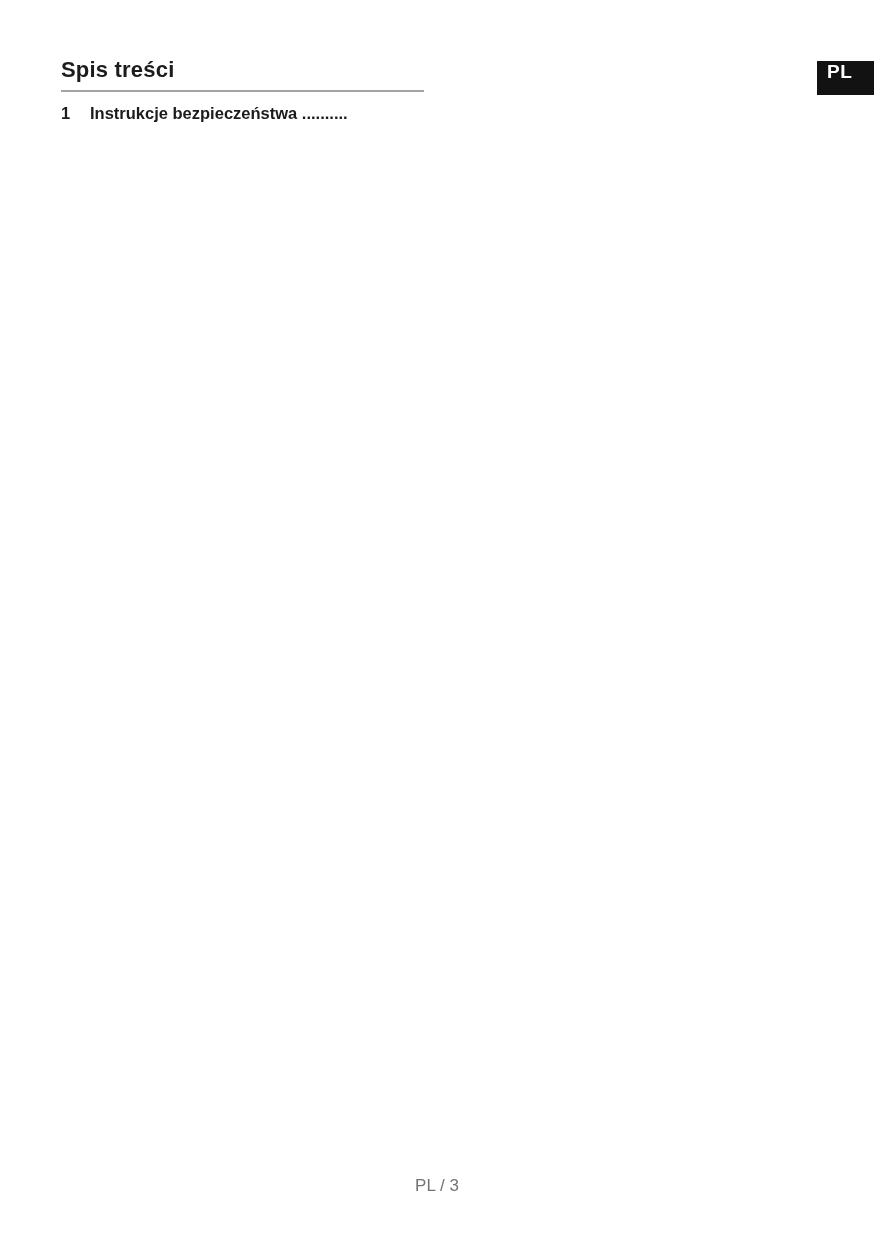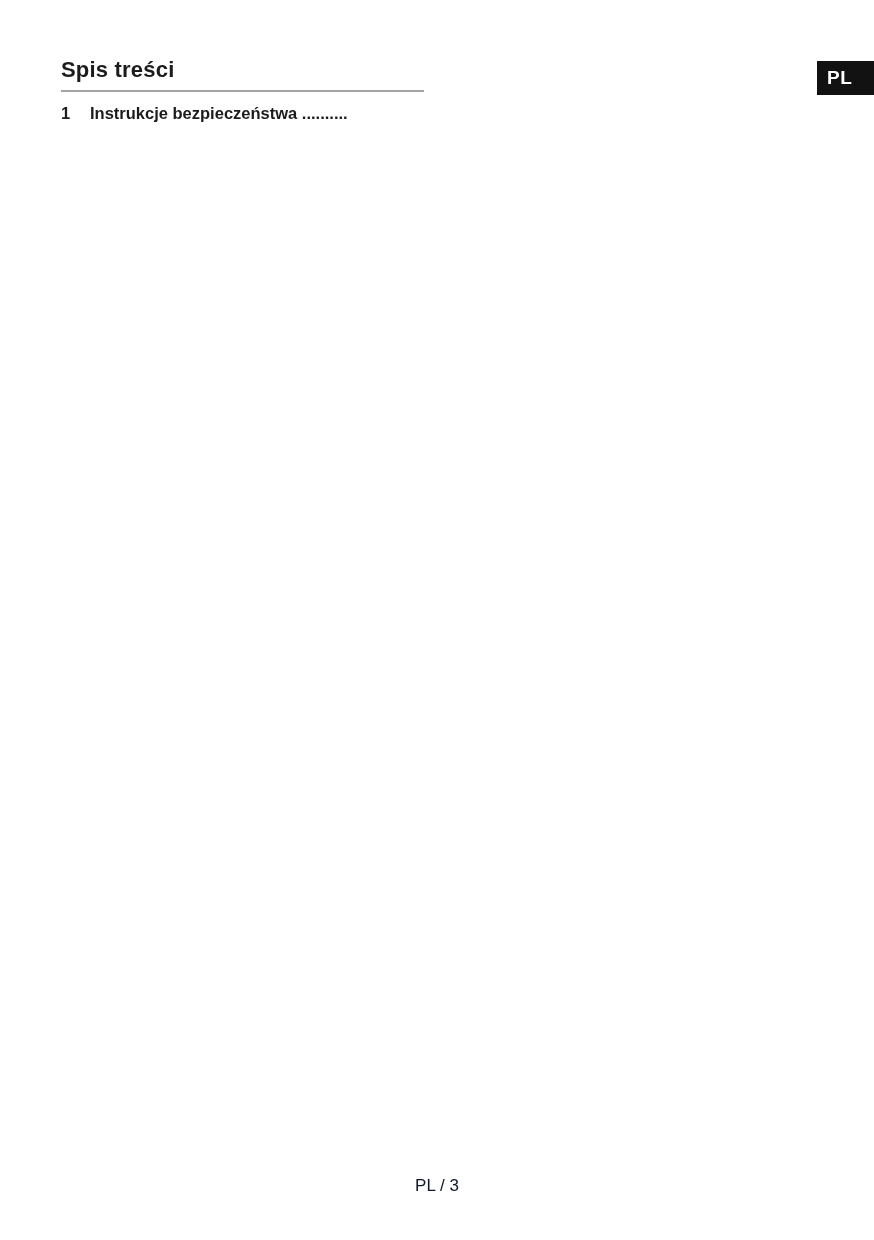--- a/index.html
+++ b/index.html
@@ -17,21 +17,21 @@
     position: absolute;
     top: 61px;
     right: 0;
     width: 57px;
     height: 34px;
     background: #121212;
     color: #ffffff;
     font-weight: bold;
     font-size: 19px;
     display: flex;
-    align-items: center;
+    align-items: flex-start;
     padding-left: 10px;
     letter-spacing: 0.5px;
   }
   .toc {
     position: absolute;
     left: 61px;
     top: 57px;
     width: 363px;
   }
   .toc-title {
@@ -59,21 +59,21 @@
     margin-top: 10px;
     margin-bottom: 6px;
   }
   .footer {
     position: absolute;
     top: 1176px;
     left: 0;
     width: 100%;
     text-align: center;
     font-size: 17px;
-    color: #0f172a;
+    color: #737373;
   }
 </style>
 </head>
 <body>
 
 <div class="page">
 
   <div class="pl-badge">
     <span>PL</span>
   </div>

